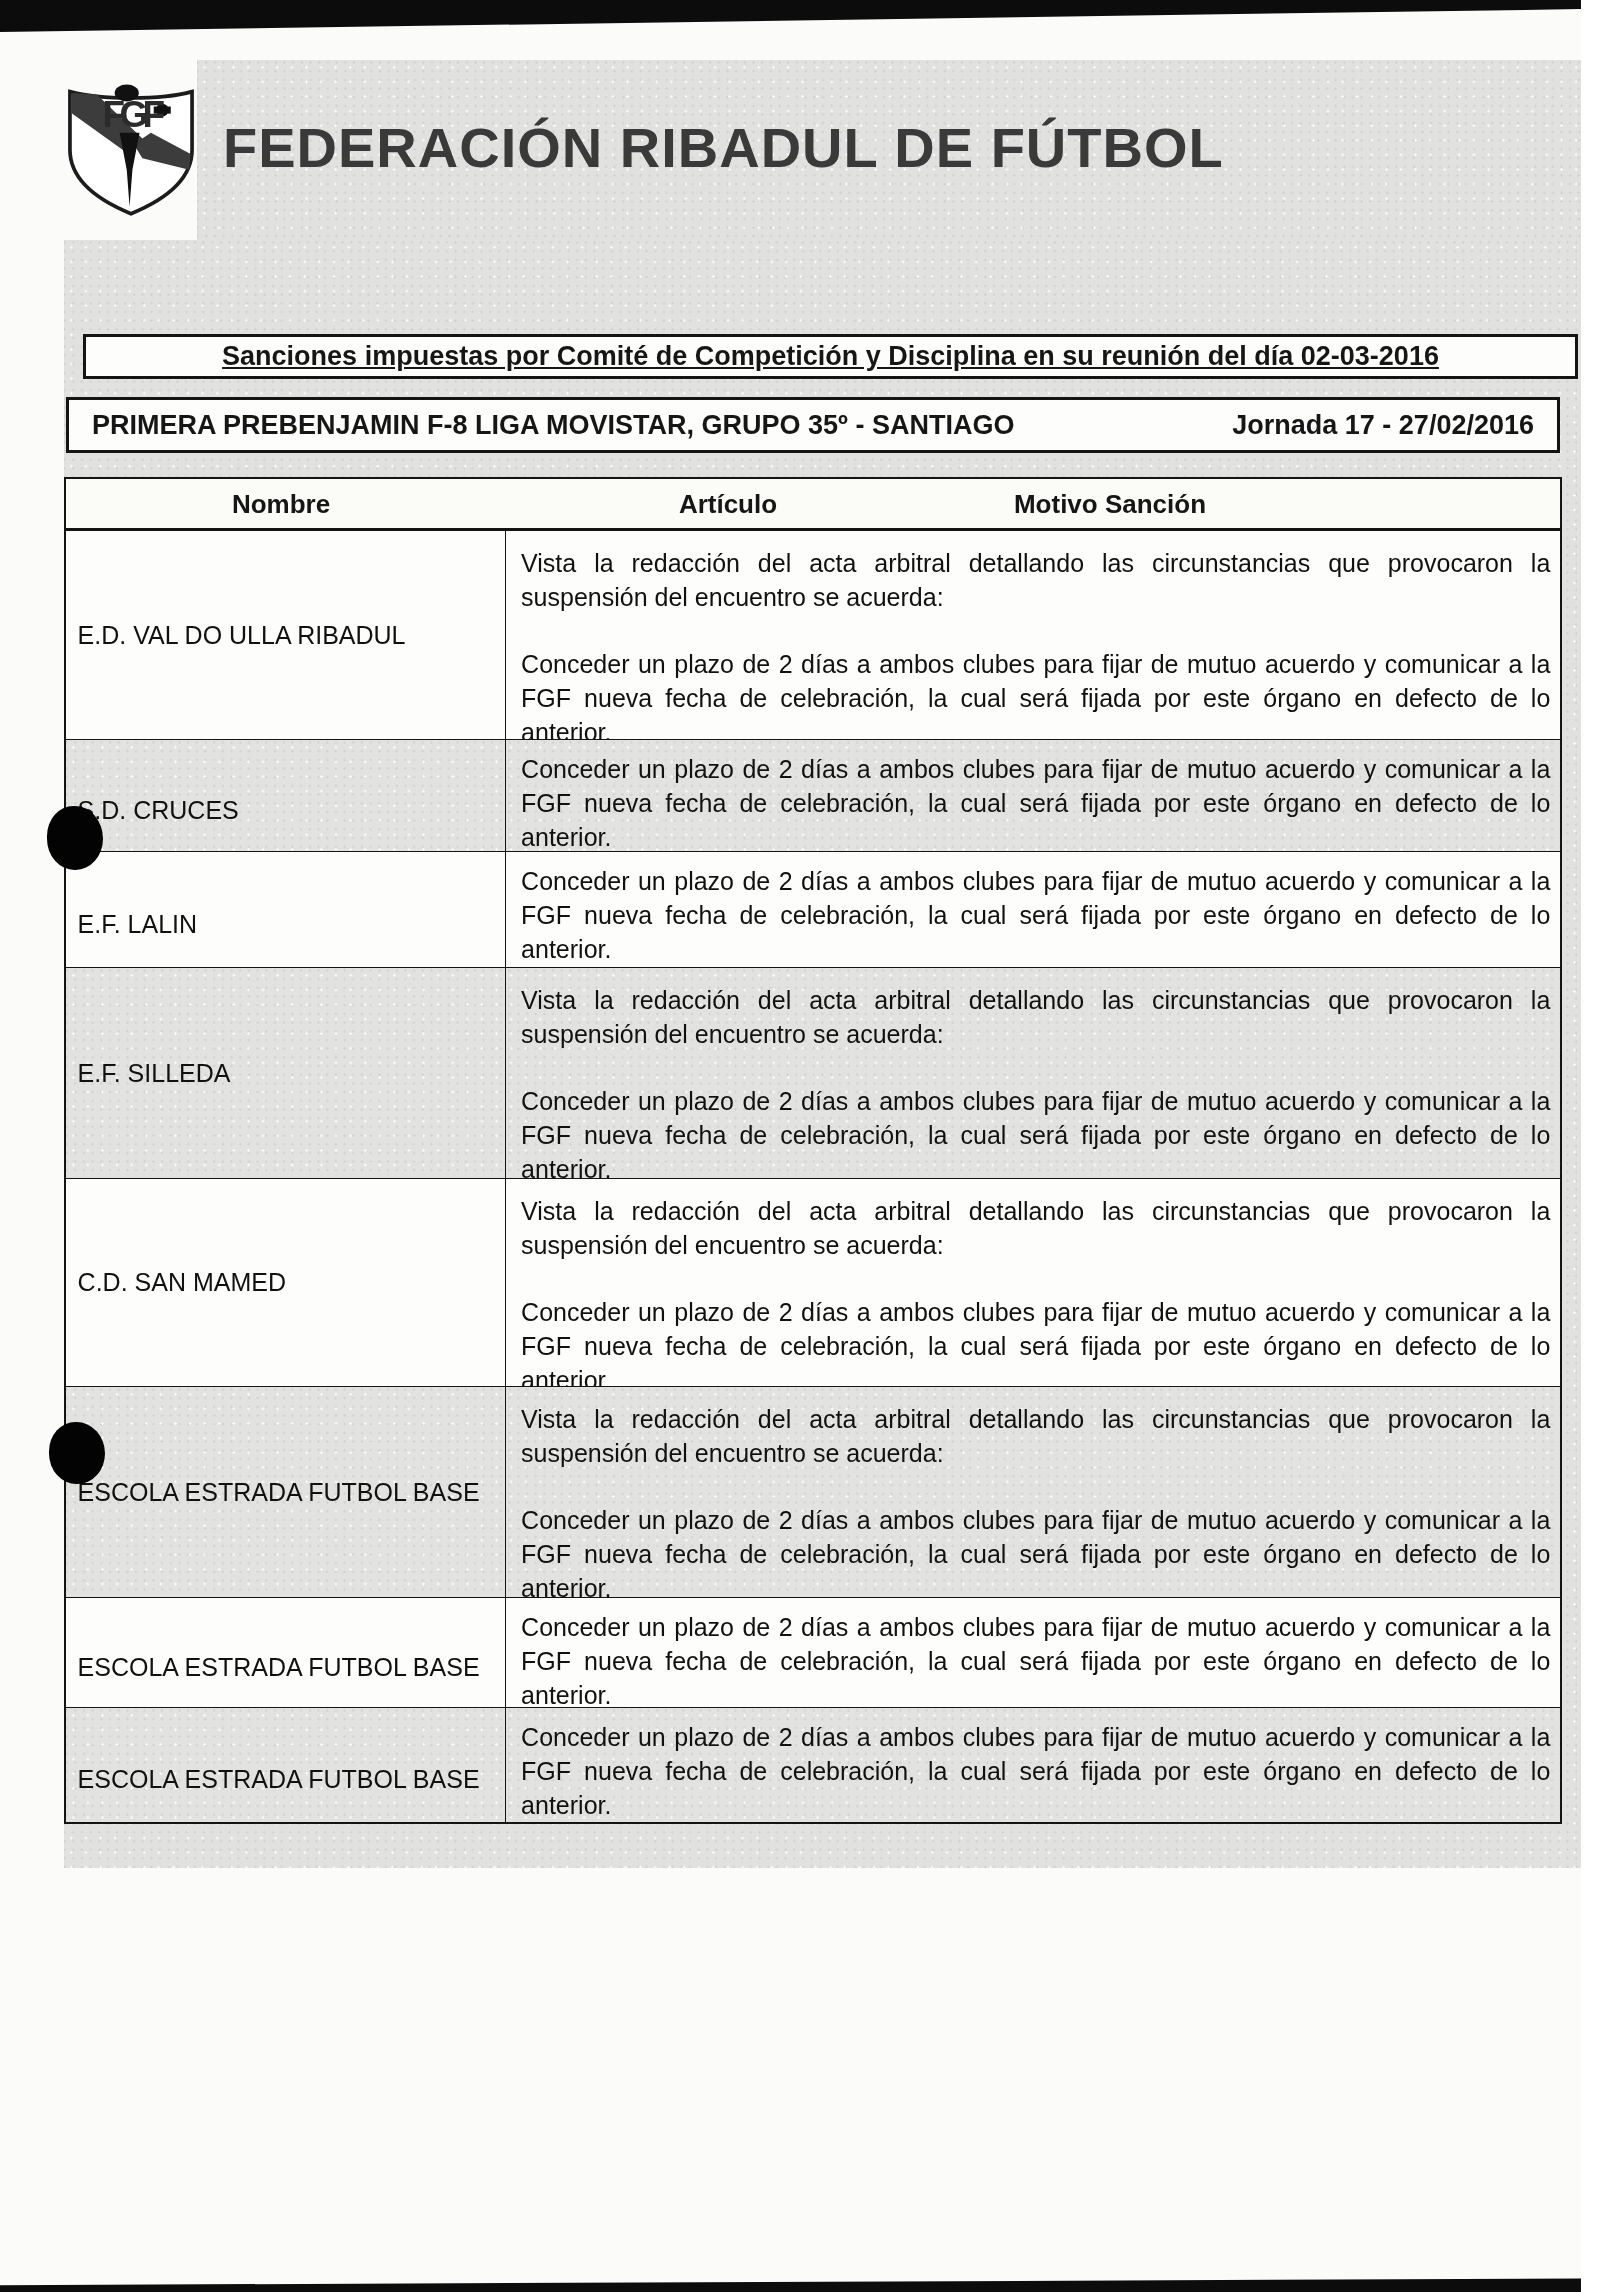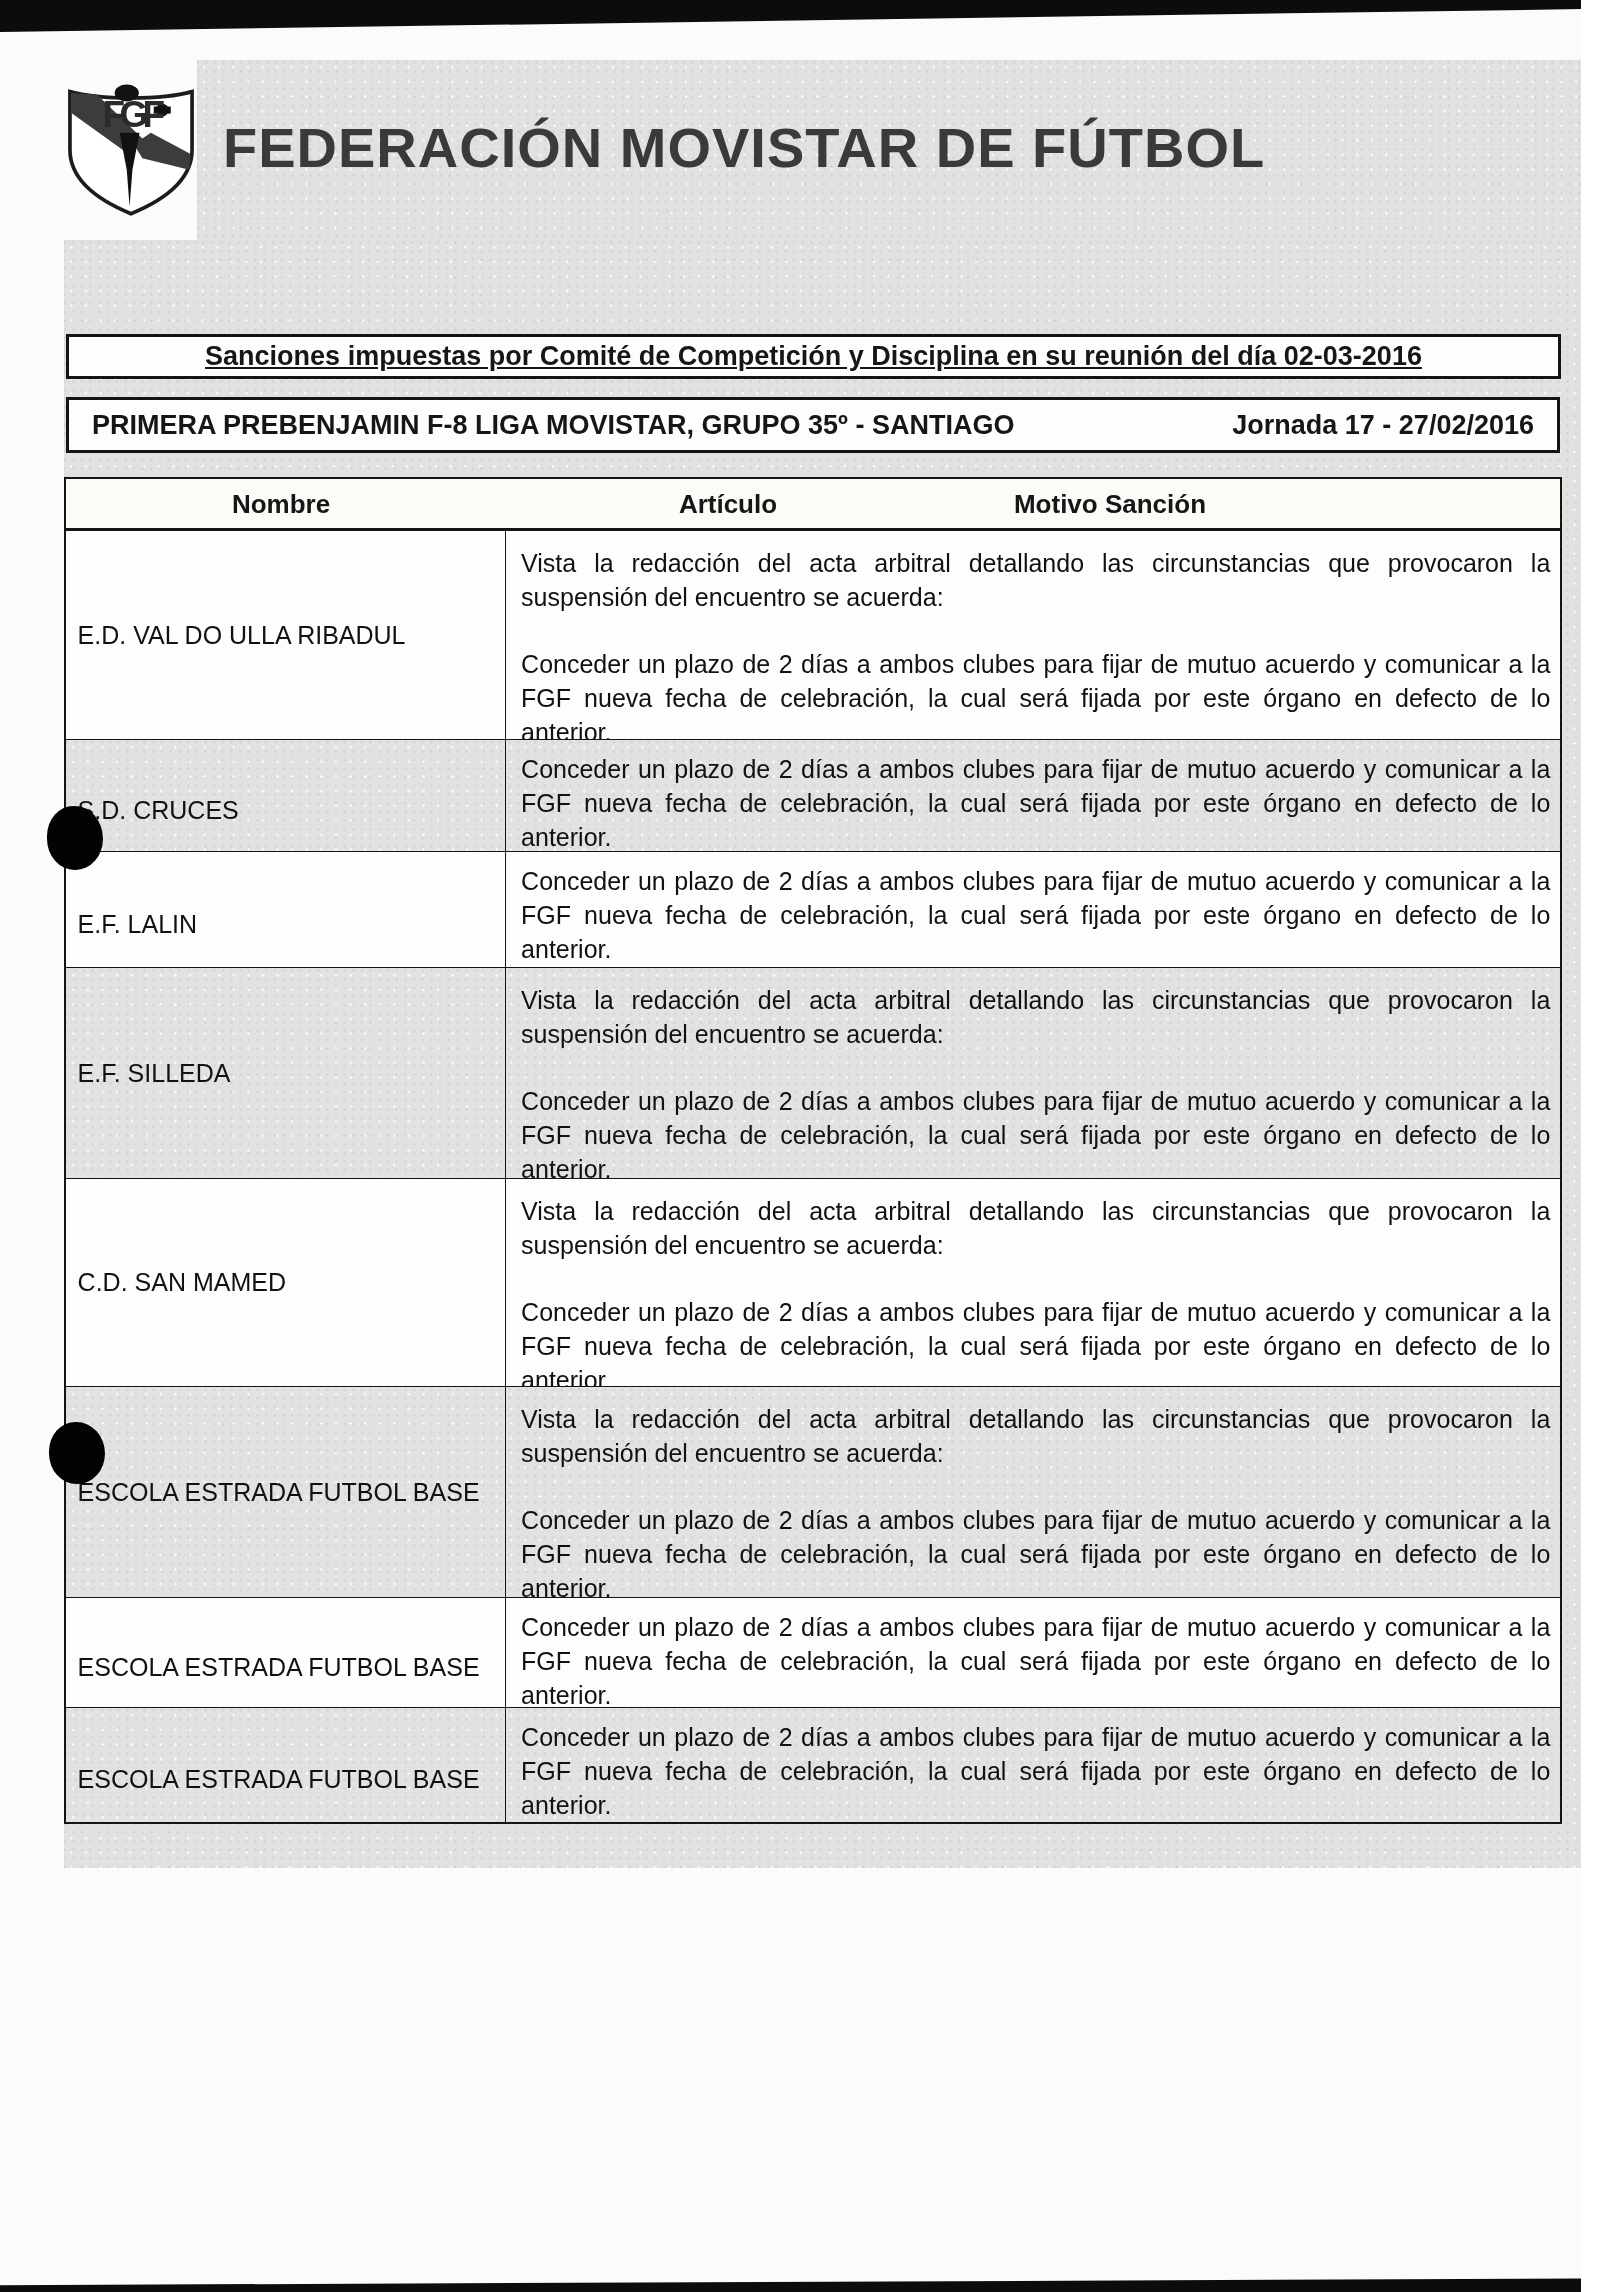--- a/index.html
+++ b/index.html
@@ -35,21 +35,21 @@
   .org-title{
     position:absolute;left:223px;top:115px;width:1349px;
     font-size:56px;font-weight:bold;letter-spacing:1px;color:#3a3a3a;
     white-space:nowrap;
   }
   .bar{
     position:absolute;left:66px;width:1489px;
     background:#fdfdfb;border:3.9px solid #141414;
     display:flex;align-items:center;
   }
-  .title-bar{top:334px;height:39px;justify-content:center;}
+  .title-bar{top:334px;height:39px;justify-content:center;margin-left:17px;}
   .title-bar span{font-size:27px;font-weight:bold;text-decoration:underline;white-space:nowrap;}
   .comp-bar{top:397px;height:50px;justify-content:space-between;padding:0 23px;width:1442px;}
   .comp-bar .left{font-size:27px;font-weight:bold;white-space:nowrap;}
   .comp-bar .right{font-size:27px;font-weight:bold;white-space:nowrap;}
   
   .stable{
     position:absolute;left:64px;top:477px;width:1494px;
     border:2.9px solid #141414;background:#fdfdfb;
   }
   .thead{
@@ -102,21 +102,21 @@
     <path d="M7 11 C 28 17, 72 17, 93 11 L 93 52 C 93 74, 72 88, 50 97 C 28 88, 7 74, 7 52 Z" fill="#ffffff" stroke="#1c1c1c" stroke-width="2.6"></path>
     <polygon points="8,12 26,13 60,46 47,54 8,26" fill="#3c3c3c"></polygon>
     <polygon points="52,48 64,40 92,55 91,66 58,58" fill="#3c3c3c"></polygon>
     <ellipse cx="47" cy="12" rx="8.5" ry="6" fill="#111"></ellipse>
     <circle cx="72" cy="24" r="4.5" fill="#111"></circle>
     <rect x="66" y="21.5" width="12" height="5" fill="#111"></rect>
     <polygon points="42,40 56,40 51,66 49,92 47,66" fill="#111"></polygon>
     <text x="30" y="36" font-size="26" font-weight="bold" fill="#2b2b2b" font-family="'Liberation Sans','DejaVu Sans',sans-serif" letter-spacing="-4">FGF</text>
   </svg>
 
-  <div class="org-title">FEDERACIÓN MOVISTAR DE FÚTBOL</div>
+  <div class="org-title">FEDERACIÓN RIBADUL DE FÚTBOL</div>
 
   <div class="bar title-bar">
     <span>Sanciones impuestas por Comité de Competición y Disciplina en su reunión del día 02-03-2016</span>
   </div>
 
   <div class="bar comp-bar">
     <span class="left">PRIMERA PREBENJAMIN F-8 LIGA MOVISTAR,  GRUPO 35º - SANTIAGO</span>
     <span class="right">Jornada 17 - 27/02/2016</span>
   </div>
 

